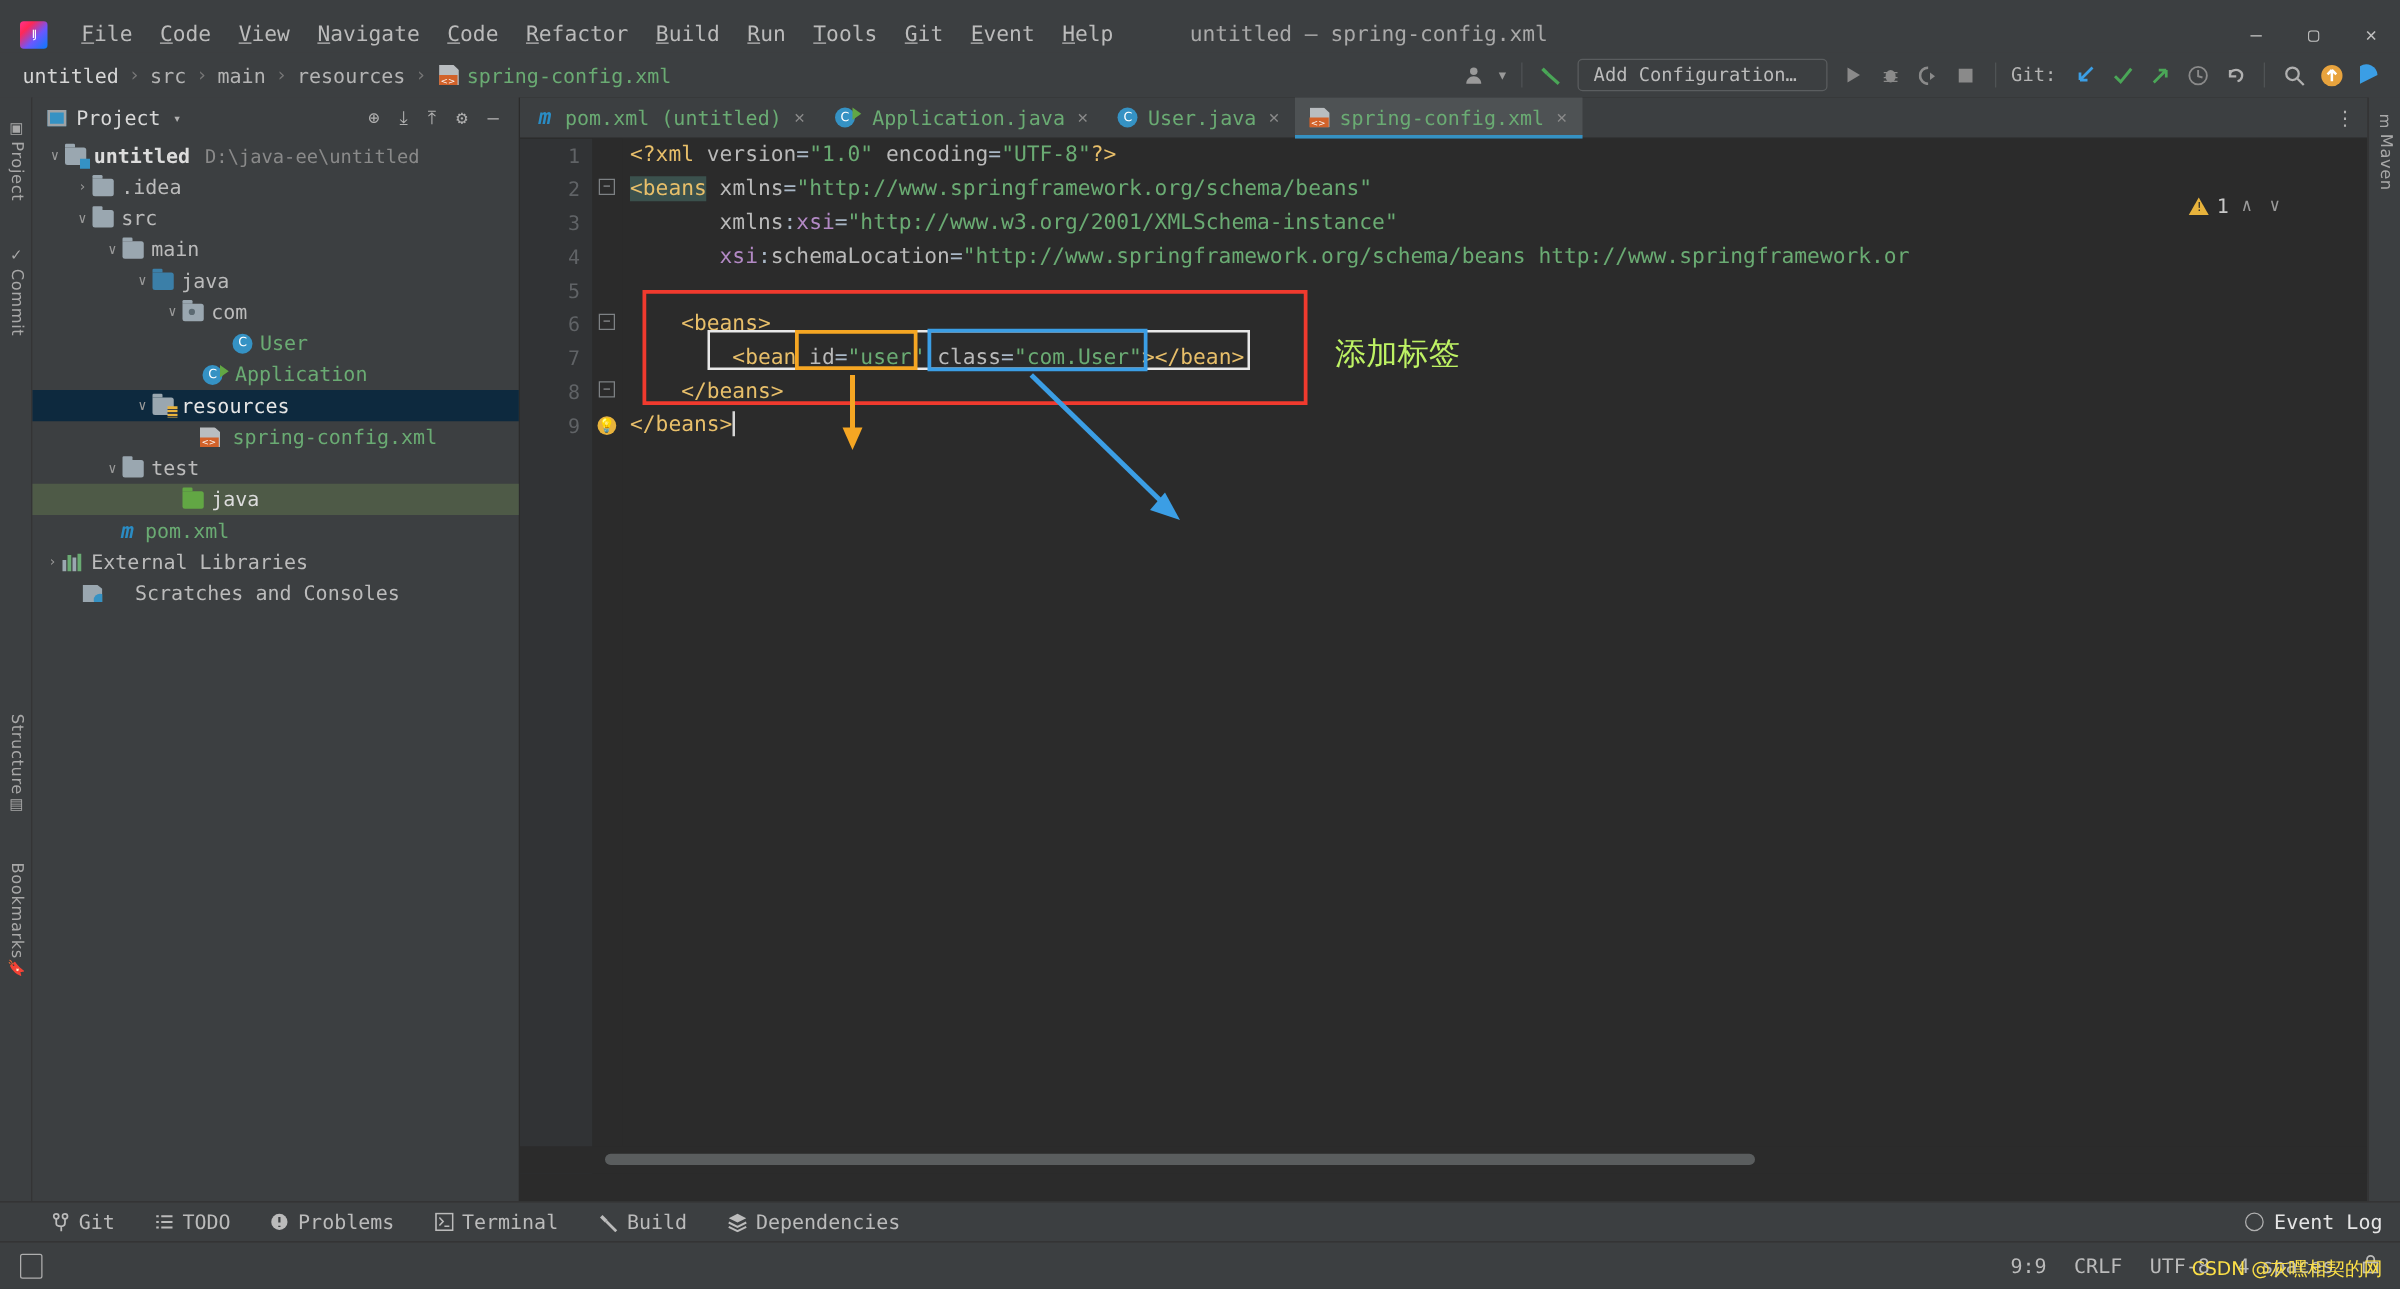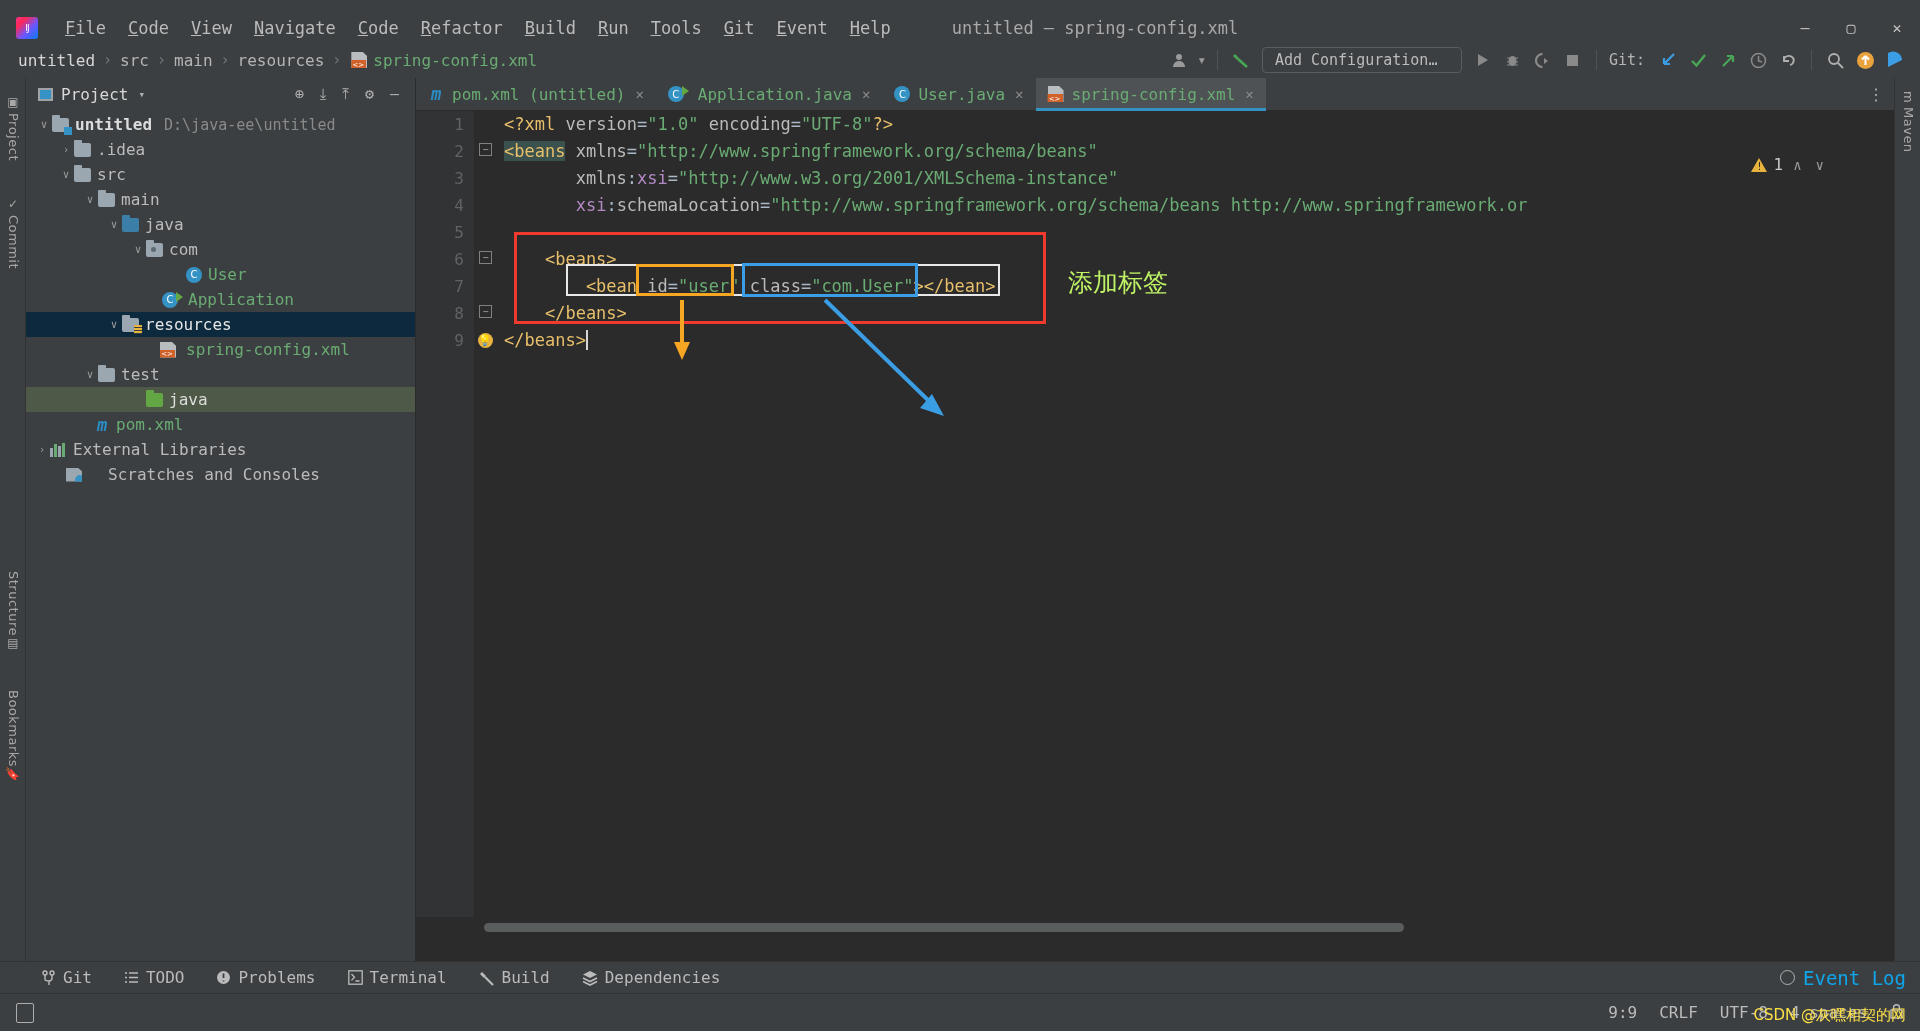--- a/index.html
+++ b/index.html
@@ -262,21 +262,21 @@
   
   #bottombar {
     position:absolute; left:0; right:0; bottom:38px; height:32px; background:#3c3f41;
     display:flex; align-items:center; border-top:1px solid #323232;
   }
   .bt {
     display:flex; align-items:center; gap:7px; color:#bbbbbb; font-size:16px;
     padding: 0 16px;
   }
   #bottombar-right { margin-left:auto; display:flex; align-items:center; padding-right:14px; }
-  #event-log { display:flex; align-items:center; gap:8px; color:#0ea5e9; font-size:19px; }
+  #event-log { display:flex; align-items:center; gap:8px; color:#e5e5e5; font-size:16px; }
   .circ { width:15px; height:15px; border:1.5px solid #b0b0b0; border-radius:50%; display:inline-block; }
 
   #statusbar {
     position:absolute; left:0; right:0; bottom:0; height:38px; background:#3c3f41;
     display:flex; align-items:center; border-top:1px solid #323232;
   }
   #status-left { display:flex; align-items:center; padding-left:8px; }
   .st-ico { width:18px; height:20px; border:1.5px solid #aeaeae; border-radius:2px; margin-left:8px; }
   #status-right { margin-left:auto; display:flex; align-items:center; gap:22px; padding-right:16px;
                   color:#bbbbbb; font-size:16px; }

